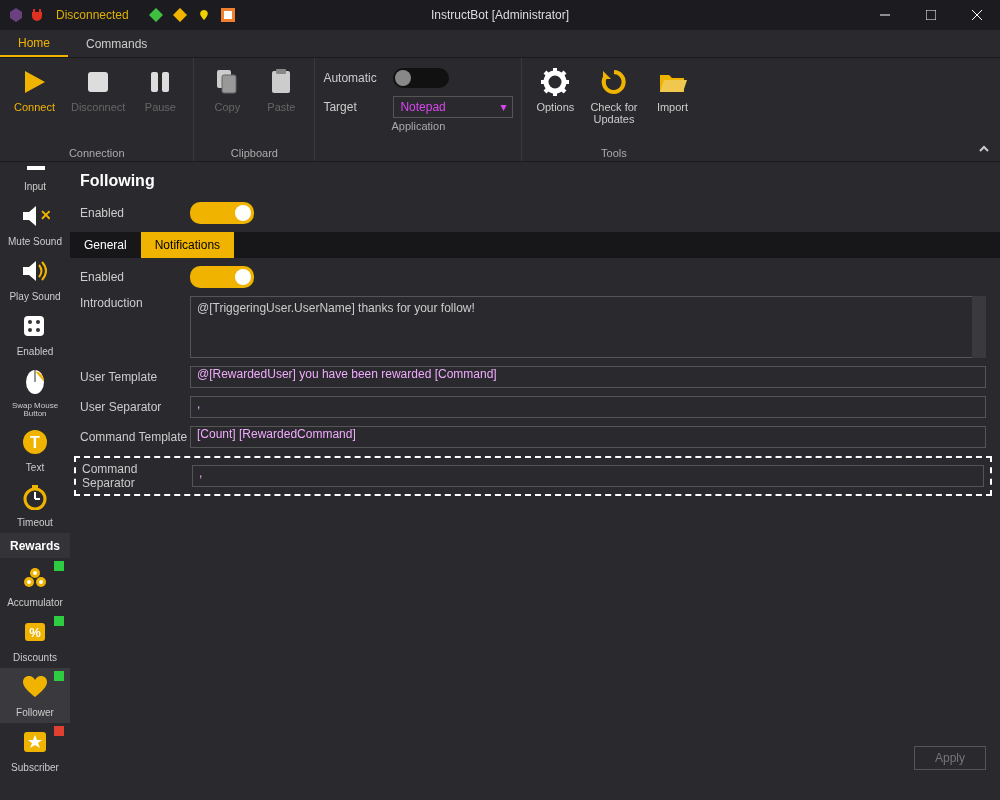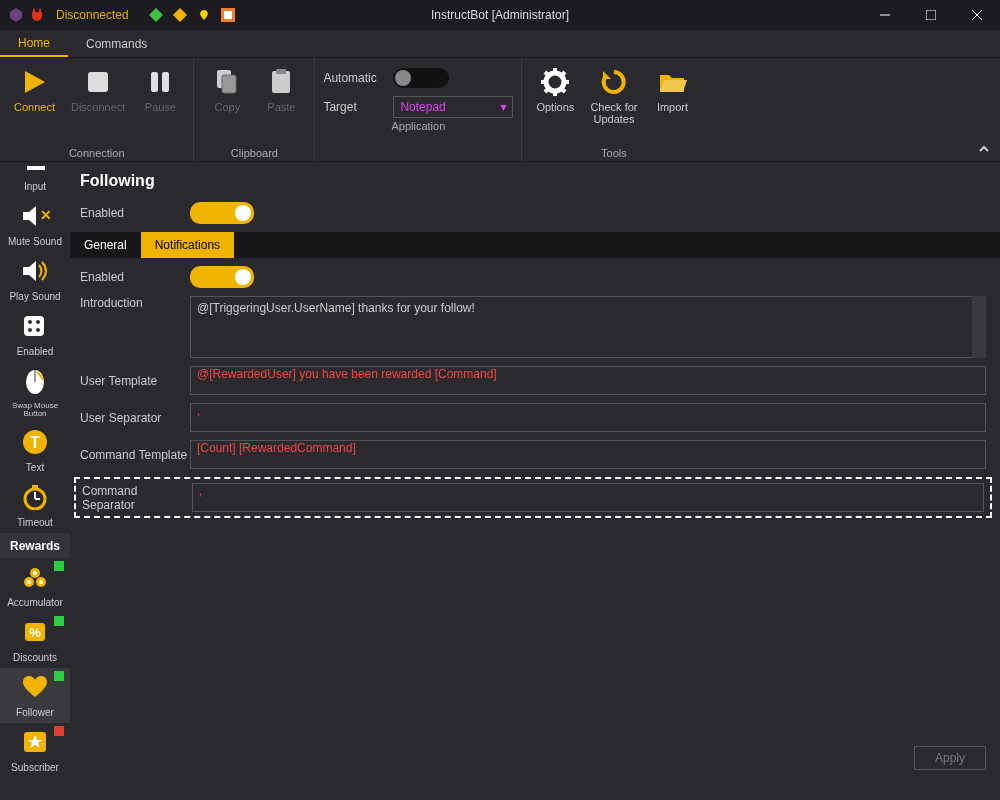--- a/index.html
+++ b/index.html
@@ -60,21 +60,21 @@
 
 
 .content { flex: 1; background: #2a2a2e; padding: 0; overflow: hidden; display: flex; flex-direction: column; }
 .content-inner { padding: 10px 14px 0 10px; }
 .page-title { color: #fff; font-weight: bold; font-size: 16px; margin-bottom: 12px; }
 .form-row { display: flex; align-items: center; margin-bottom: 8px; }
 .form-row .flabel { width: 110px; color: #ccc; font-size: 12px; }
 .subtabs { display: flex; background: #17171a; height: 26px; margin: 8px -14px 8px -10px; }
 .subtab { padding: 0 14px; display: flex; align-items: center; font-size: 12px; color: #fff; }
 .subtab.active { background: #f0b400; color: #000; }
-.text-input { flex: 1; height: 29px; background: #2a2a2e; border: 1px solid #555; color: #ef4444; padding: 0 6px; font-size: 12px; }
+.text-input { flex: 1; height: 22px; background: #2a2a2e; border: 1px solid #555; color: #f0abfc; padding: 0 6px; font-size: 12px; }
 .textarea { flex: 1; height: 62px; background: #2a2a2e; border: 1px solid #555; color: #ccc; padding: 4px 6px; font-size: 12px; resize: none; position: relative; }
 .textarea-wrap { flex: 1; position: relative; }
 .textarea-wrap .scroll-track { position: absolute; right: 0; top: 0; bottom: 0; width: 14px; background: #3a3a3e; }
 .highlight-box { border: 2px dashed #fff; margin: 4px -6px 0 -6px; padding: 4px 6px; }
 .apply-row { margin-top: auto; display: flex; justify-content: flex-end; padding: 8px 14px; }
 .apply-btn { width: 72px; height: 24px; border: 1px solid #555; background: #2a2a2e; color: #777; font-size: 12px; display: flex; align-items: center; justify-content: center; }
 
 
 .statusbar { height: 23px; background: #1c1c20; display: flex; align-items: center; padding: 0 8px; font-size: 11px; color: #ccc; margin-top: 48px; }
 .statusbar .right-icons { margin-left: auto; display: flex; gap: 6px; }

